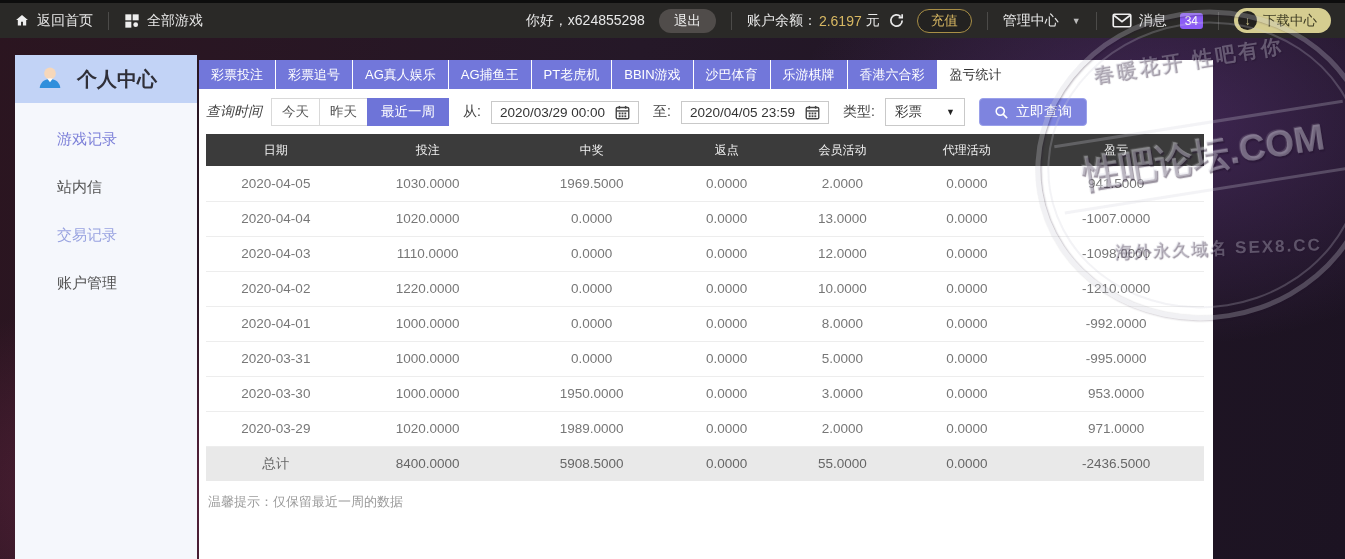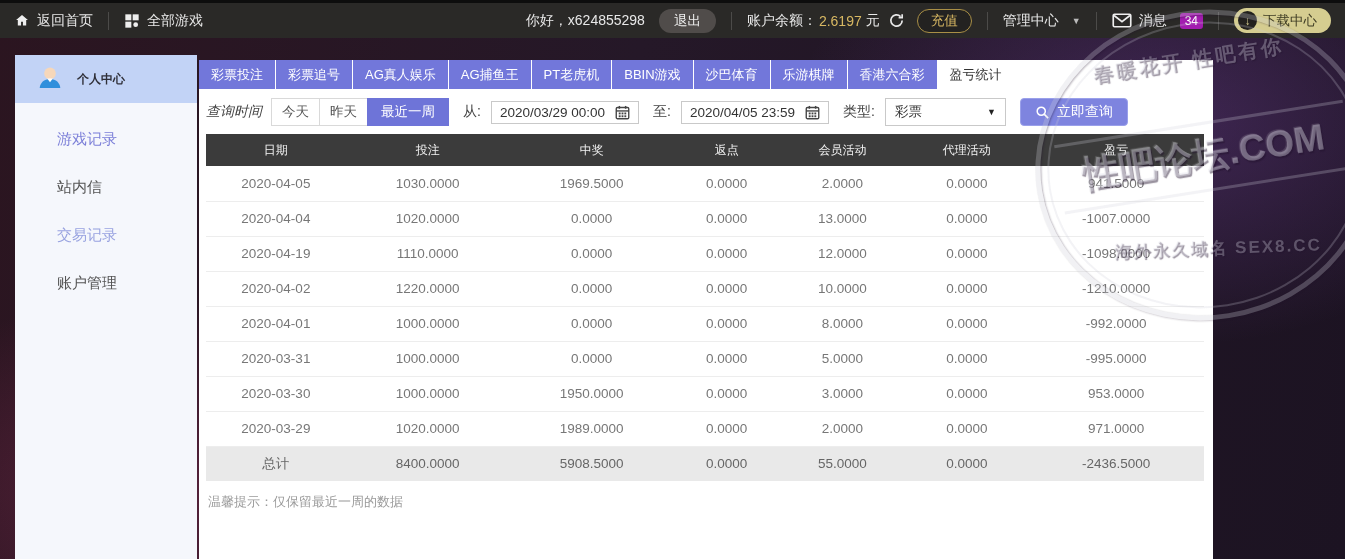--- a/index.html
+++ b/index.html
@@ -23,32 +23,32 @@
     padding:4px 14px; color:#e8e8e8; font-size:14px; z-index:10;
   }
   .tb-group { display:flex; align-items:center; }
   .tb-item { display:flex; align-items:center; gap:7px; cursor:pointer; white-space:nowrap; }
   .vsep { width:1px; height:18px; background:#4c4b49; margin:0 15px; }
   .pill-logout { background:#504c4a; border-radius:12px; padding:3px 15px; font-size:13.5px; color:#f0f0f0; margin-left:14px; cursor:pointer; }
   .gold-val { color:#d8b863; margin:0 4px 0 2px; }
   .refresh { margin-left:8px; cursor:pointer; display:flex; }
   .pill-recharge { border:1px solid #a98f46; color:#d8b863; border-radius:12px; padding:2px 13px; font-size:13.5px; margin-left:12px; cursor:pointer; background:rgba(0,0,0,0.15); }
   .caret { font-size:9px; color:#bbb; margin-left:6px; }
-  .badge { background:#a21caf; color:#fff; font-size:12px; border-radius:3px; padding:1px 5px; margin-left:6px; }
+  .badge { background:#8b5cf6; color:#fff; font-size:12px; border-radius:3px; padding:1px 5px; margin-left:6px; }
   .pill-download { background:#d5cd90; color:#3c3a22; border-radius:13px; padding:3px 14px 3px 4px; display:flex; align-items:center; gap:6px; font-size:13.5px; cursor:pointer; }
   .dl-circle { width:19px; height:19px; border-radius:50%; background:#23221f; color:#d5cd90; display:flex; align-items:center; justify-content:center; font-size:12px; }
 
   
   .sidebar {
     position:absolute; left:15px; top:55px; width:182px; bottom:0;
     background:#f5f7fc; z-index:5;
   }
   .side-head {
     height:48px; background:#c2d3f6; display:flex; align-items:center; gap:12px;
-    padding-left:20px; font-size:12px; font-weight:bold; color:#2f2f38;
+    padding-left:20px; font-size:20px; font-weight:bold; color:#2f2f38;
   }
   .side-items { padding-top:12px; }
   .side-item { height:48px; line-height:48px; padding-left:42px; font-size:15px; cursor:pointer; }
 
   
   .panel {
     position:absolute; left:199px; top:60px; width:1014px; bottom:0;
     background:#ffffff; z-index:5;
   }
   .tabs { display:flex; height:29px; }
@@ -66,21 +66,21 @@
     border:1px solid #d9d9d9; background:#fff; color:#555; font-size:13.5px;
     padding:4px 10px; margin-left:-1px; cursor:pointer;
   }
   .qbtn.active { background:#6e74d8; border-color:#6e74d8; color:#fff; padding:4px 13px; }
   .q-sub { margin:0 10px 0 14px; color:#444; }
   .datebox {
     display:inline-flex; align-items:center; gap:10px; border:1px solid #c9c9c9;
     background:#fff; padding:3px 8px; font-size:13.5px; color:#333; cursor:pointer;
   }
   .selectbox {
-    display:inline-flex; align-items:center; justify-content:space-between; width:121px;
+    display:inline-flex; align-items:center; justify-content:space-between; width:80px;
     border:1px solid #c9c9c9; background:#fff; padding:4px 9px; font-size:13.5px; color:#333; cursor:pointer;
   }
   .selectbox .arrow { font-size:9px; color:#222; }
   .searchbtn {
     display:inline-flex; align-items:center; gap:7px; margin-left:14px;
     background:#7e84df; border:1px solid #9aa0ea; color:#fff; font-size:14px;
     padding:4px 14px; border-radius:4px; cursor:pointer;
   }
 
   table.report { border-collapse:collapse; width:998px; margin:8px 0 0 7px; }
@@ -301,21 +301,21 @@
           <tr>
             <td>2020-04-04</td>
             <td>1020.0000</td>
             <td>0.0000</td>
             <td>0.0000</td>
             <td>13.0000</td>
             <td>0.0000</td>
             <td>-1007.0000</td>
           </tr>
           <tr>
-            <td>2020-04-19</td>
+            <td>2020-04-03</td>
             <td>1110.0000</td>
             <td>0.0000</td>
             <td>0.0000</td>
             <td>12.0000</td>
             <td>0.0000</td>
             <td>-1098.0000</td>
           </tr>
           <tr>
             <td>2020-04-02</td>
             <td>1220.0000</td>

